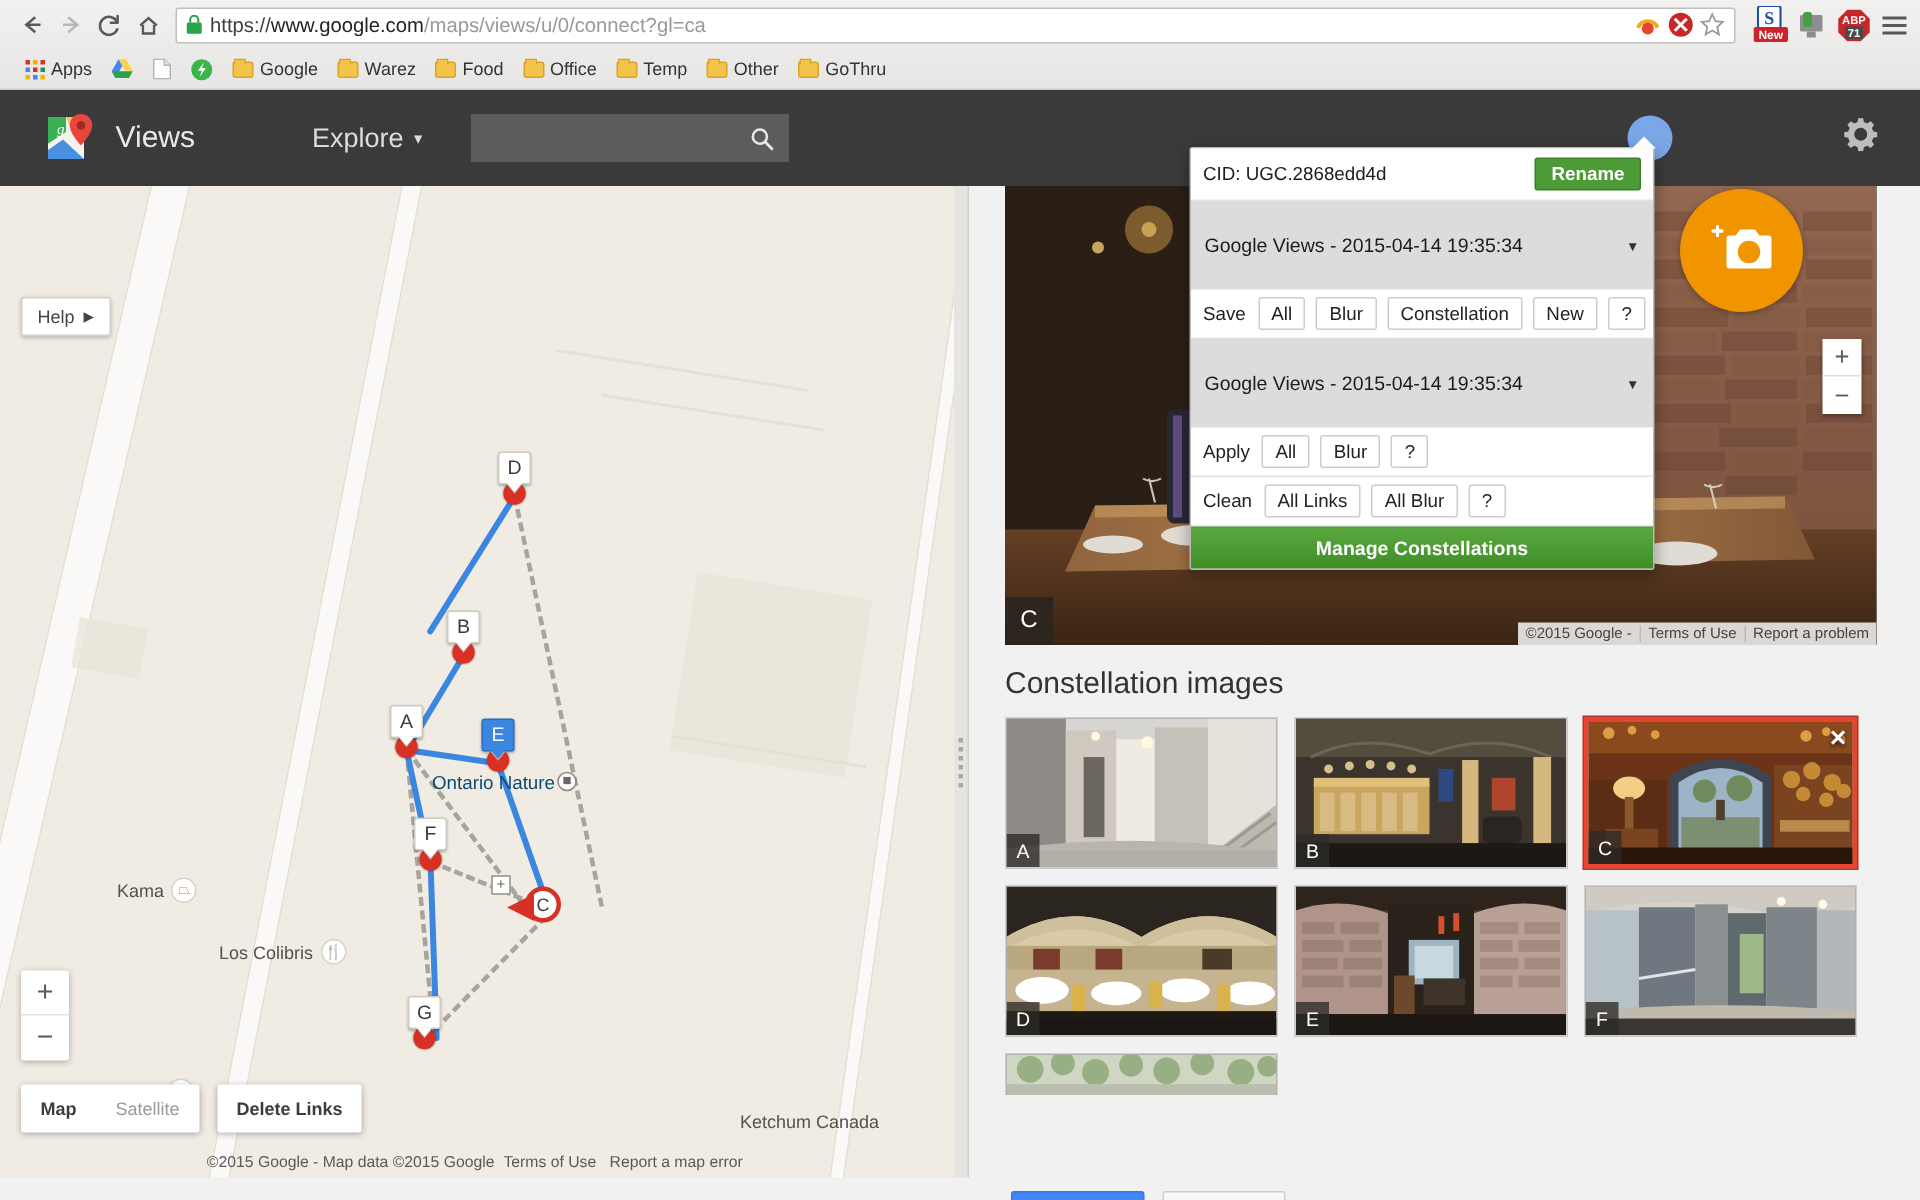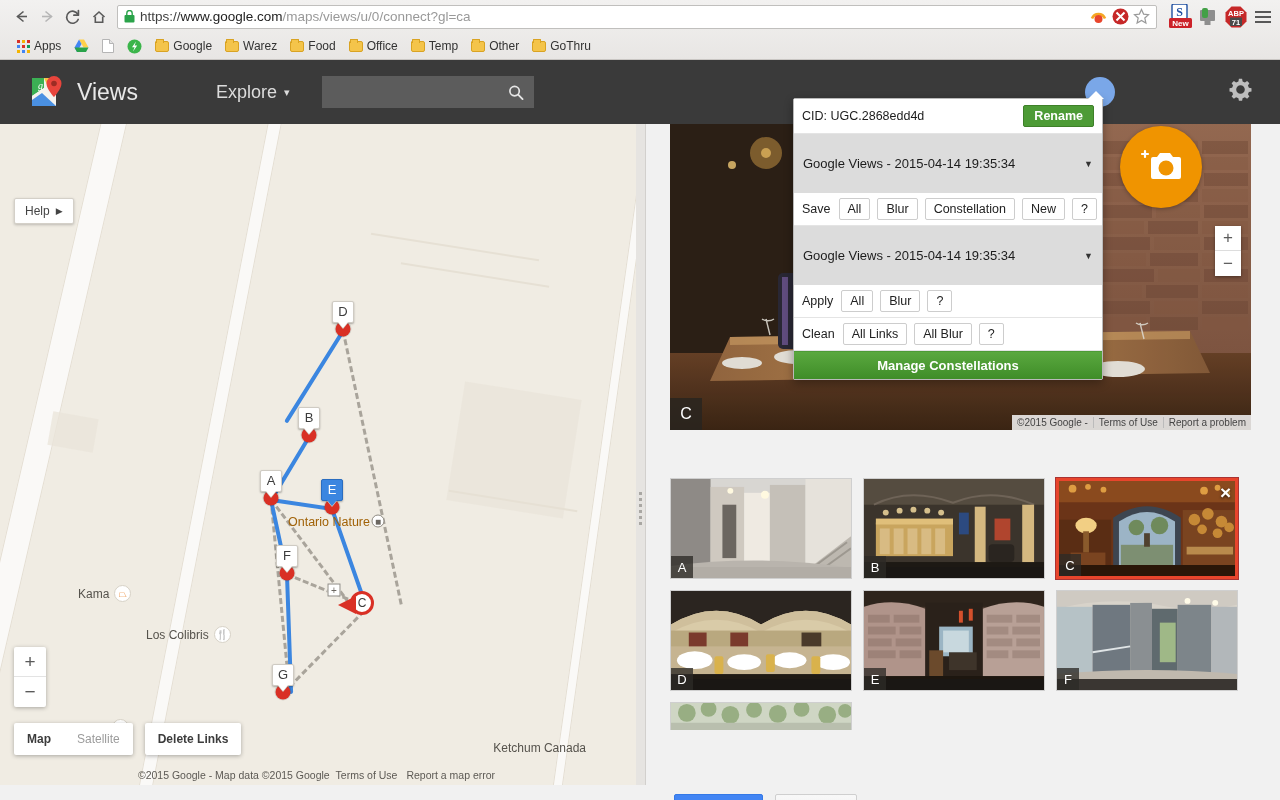--- a/index.html
+++ b/index.html
@@ -112,21 +112,21 @@
     border-top: 9px solid transparent; border-bottom: 9px solid transparent;
     border-right: 18px solid #d93025;
   }
 
   .poi { position: absolute; display: flex; align-items: center; gap: 5px; font-size: 12px; color: #55524c; white-space: nowrap; }
   .poi-ico {
     width: 17px; height: 17px; border-radius: 50%; background: #fff;
     border: 1px solid #d7d2c7; color: #e8812a; font-size: 10px;
     display: flex; align-items: center; justify-content: center; flex: none;
   }
-  .map-txt { position: absolute; font-size: 12.5px; color: #a16207; white-space: nowrap; }
+  .map-txt { position: absolute; font-size: 12.5px; color: #0c4a6e; white-space: nowrap; }
   .sq-node {
     position: absolute; width: 13px; height: 13px; background: #fff;
     border: 1px solid #8e8a82; transform: translate(-50%,-50%);
     font-size: 10px; line-height: 11px; text-align: center; color: #6b6761; z-index: 11; cursor: pointer;
   }
 
   #zoom-ctrl {
     position: absolute; left: 14px; bottom: 78px; width: 32px; z-index: 20;
     background: #fff; border-radius: 2px; box-shadow: 0 1px 4px rgba(0,0,0,.3);
   }
@@ -233,21 +233,21 @@
     border-radius: 2px; font-size: 13px; padding: 8px 20px; cursor: pointer;
   }
 
   
   #views-header {
     position: absolute; left: 0; top: 0; width: 1280px; height: 64px;
     background: #3a3a3a; z-index: 40; display: flex; align-items: center;
   }
   #views-logo { display: flex; align-items: center; gap: 11px; margin-left: 30px; cursor: pointer; }
   .gmap-ico { width: 36px; height: 36px; position: relative; }
-  #views-word { color: #e8e8e8; font-size: 23px; }
+  #views-word { color: #e8e8e8; font-size: 20px; }
   #explore-link {
     margin-left: 78px; color: #dcdcdc; font-size: 18px; cursor: pointer;
     display: flex; align-items: center; gap: 7px;
   }
   #search-box {
     margin-left: 32px; width: 212px; height: 32px; background: #5c5c5c;
     display: flex; align-items: center; padding: 0 10px; cursor: text;
   }
   #search-box input {
     flex: 1; background: transparent; border: none; outline: none;
@@ -684,20 +684,21 @@
         <div>−</div>
       </div>
 
       <div id="pano-attrib">
         <span>©2015 Google -</span>
         <span>Terms of Use</span>
         <span>Report a problem</span>
       </div>
     </div>
 
+    <div id="const-title">Constellation images</div>
 
     <div id="thumbs">
 
       <div class="thumb">
         <svg class="inner" viewBox="0 0 182 101" preserveAspectRatio="none">
           <rect width="182" height="101" fill="#d8d6d2"></rect>
           <rect x="0" y="0" width="40" height="101" fill="#8e8a86"></rect>
           <rect x="40" y="8" width="34" height="84" fill="#cfc9c0"></rect>
           <rect x="74" y="14" width="26" height="78" fill="#efeae2"></rect>
           <rect x="100" y="6" width="36" height="86" fill="#c5c0b8"></rect>

